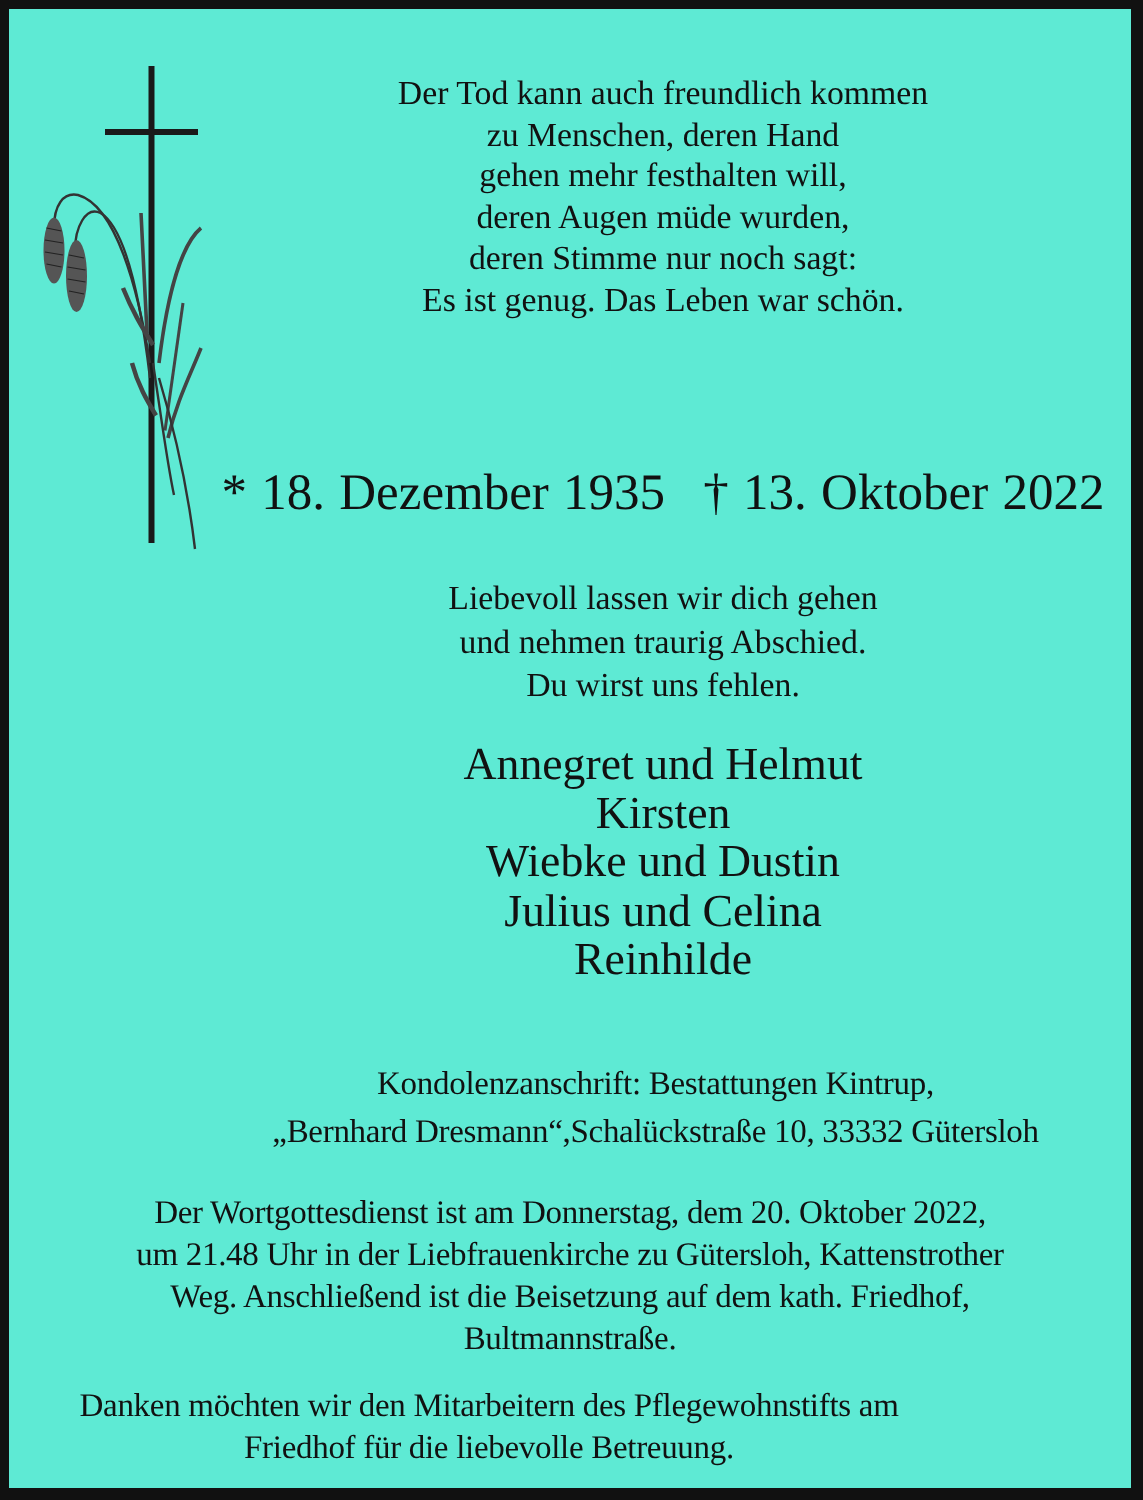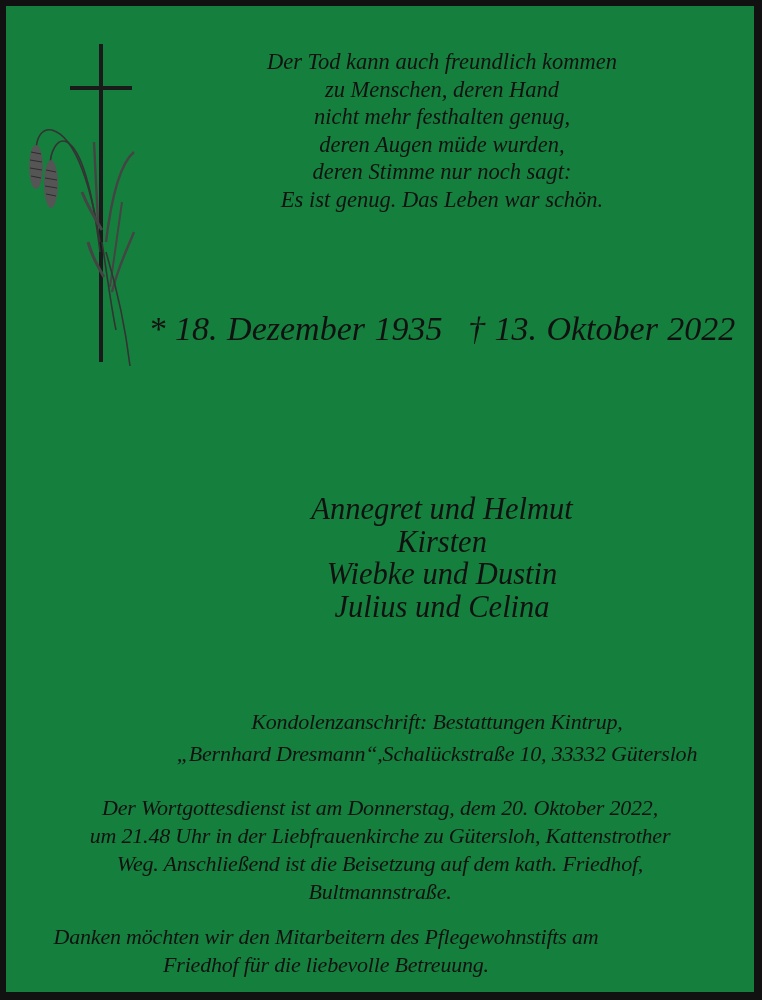--- a/index.html
+++ b/index.html
@@ -14,22 +14,21 @@
       overflow: hidden;
       font-family: "Liberation Serif", "DejaVu Serif", serif;
       color: #111111;
     }
     .frame {
       position: absolute;
       left: 6px;
       top: 6px;
       width: 748px;
       height: 986px;
-      background: #15803d;
-      font-style: italic;
+      background: #5eead4;
     }
     .block {
       position: absolute;
       left: 0;
       right: 0;
       text-align: center;
       white-space: nowrap;
     }
     .line { display: block; }
 
@@ -150,40 +149,46 @@
     <path d="M112 190 C 104 210, 96 225, 90 250" stroke="#444" stroke-width="2.4" fill="none"></path>
     <path d="M100 160 C 96 190, 92 215, 88 245" stroke="#444" stroke-width="2" fill="none"></path>
 
     <path d="M80 200 C 86 240, 90 270, 94 288" stroke="#333" stroke-width="1.6" fill="none"></path>
     <path d="M84 210 C 96 250, 104 290, 108 324" stroke="#333" stroke-width="1.6" fill="none"></path>
   </svg>
 
   <div class="block poem">
     <span class="line">Der Tod kann auch freundlich kommen</span>
     <span class="line">zu Menschen, deren Hand</span>
-    <span class="line">nicht mehr festhalten genug,</span>
+    <span class="line">gehen mehr festhalten will,</span>
     <span class="line">deren Augen müde wurden,</span>
     <span class="line">deren Stimme nur noch sagt:</span>
     <span class="line">Es ist genug. Das Leben war schön.</span>
   </div>
 
 
   <div class="block dates">
     <span>*</span>
     <span>18. Dezember 1935</span><span class="gap"></span>
     <span>†</span>
     <span>13. Oktober 2022</span>
   </div>
 
+  <div class="block farewell">
+    <span class="line">Liebevoll lassen wir dich gehen</span>
+    <span class="line">und nehmen traurig Abschied.</span>
+    <span class="line">Du wirst uns fehlen.</span>
+  </div>
 
   <div class="block family">
     <span class="line">Annegret und Helmut</span>
     <span class="line">Kirsten</span>
     <span class="line">Wiebke und Dustin</span>
     <span class="line">Julius und Celina</span>
+    <span class="line">Reinhilde</span>
   </div>
 
   <div class="block condolence">
     <span class="line">Kondolenzanschrift: Bestattungen Kintrup,</span>
     <span class="line">„Bernhard Dresmann“,Schalückstraße 10, 33332 Gütersloh</span>
   </div>
 
   <div class="block service">
     <span class="line">Der Wortgottesdienst ist am Donnerstag, dem 20. Oktober 2022,</span>
     <span class="line">um 21.48 Uhr in der Liebfrauenkirche zu Gütersloh, Kattenstrother</span>

